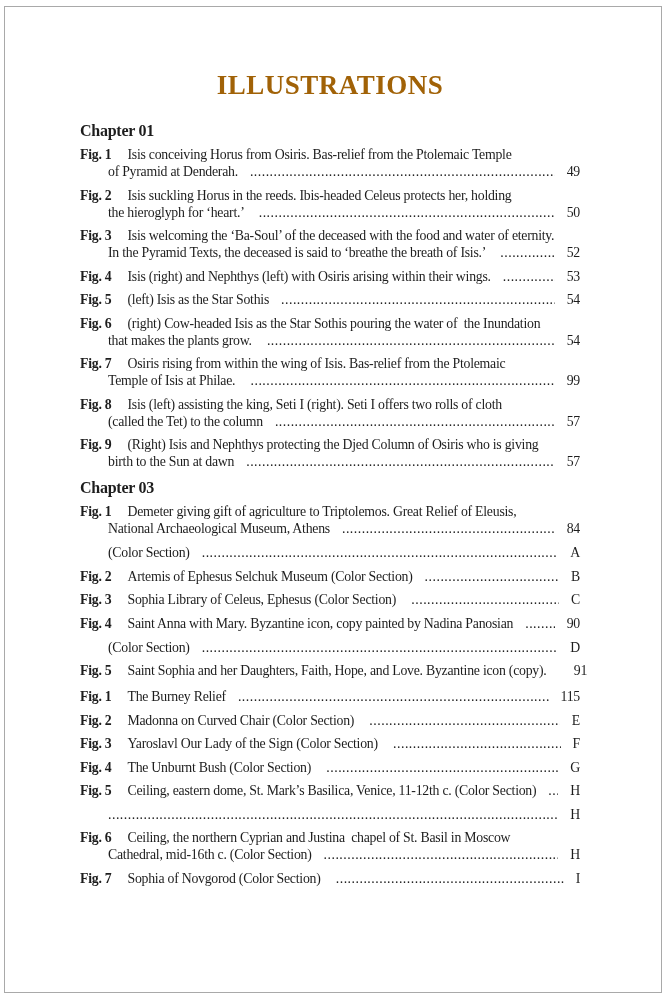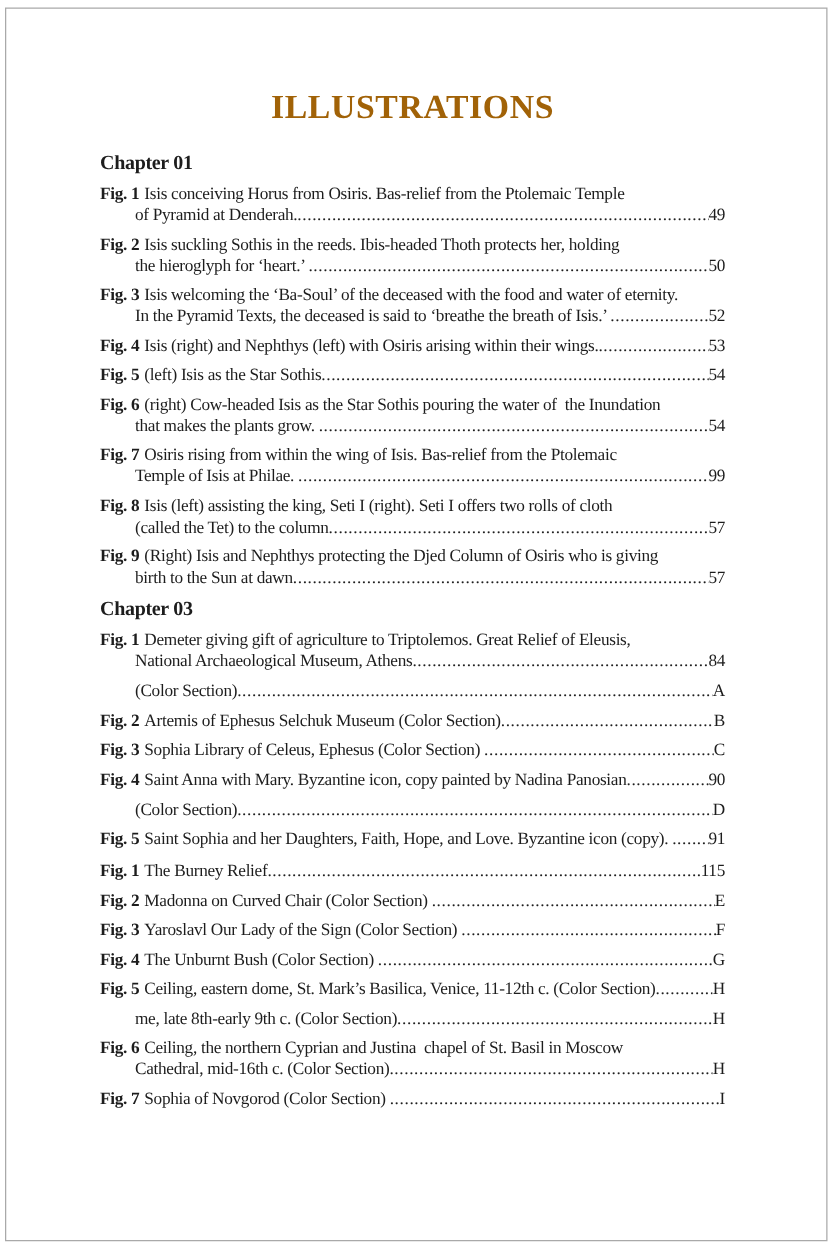--- a/index.html
+++ b/index.html
@@ -38,20 +38,21 @@
   .chapter-title {
     font-size: 16px;
     font-weight: bold;
     margin: 0 0 6px;
     line-height: 18px;
   }
   .entry { margin-bottom: 6.5px; }
   .row {
     display: flex;
     align-items: flex-end;
+    gap: 12px;
   }
   .row.indent { padding-left: 28px; }
   .row.gap { margin-top: 7px; }
   .fig { font-weight: bold; margin-right: 4px; white-space: pre; flex: 0 0 auto; }
   .row-text { white-space: pre; flex: 0 1 auto; }
   .dots {
     flex: 1 1 auto;
     min-width: 0;
     overflow: hidden;
     white-space: nowrap;
@@ -76,21 +77,21 @@
           </div>
           <div class="row indent">
             <span class="row-text">of Pyramid at Denderah.</span>
             <span class="dots">....................................................................................................................................................................................</span>
             <span class="pagenum">49</span>
           </div>
         </div>
         <div class="entry">
           <div class="row">
             <span class="fig">Fig. 2</span>
-            <span class="row-text">Isis suckling Sothis in the reeds. Ibis-headed Thoth protects her, holding</span>
+            <span class="row-text">Isis suckling Horus in the reeds. Ibis-headed Celeus protects her, holding</span>
           </div>
           <div class="row indent">
             <span class="row-text">the hieroglyph for ‘heart.’ </span>
             <span class="dots">....................................................................................................................................................................................</span>
             <span class="pagenum">50</span>
           </div>
         </div>
         <div class="entry">
           <div class="row">
             <span class="fig">Fig. 3</span>
@@ -255,21 +256,20 @@
         <div class="entry">
           <div class="row">
             <span class="fig">Fig. 5</span>
             <span class="row-text">Ceiling, eastern dome, St. Mark’s Basilica, Venice, 11-12th c. (Color Section)</span>
             <span class="dots">....................................................................................................................................................................................</span>
             <span class="pagenum">H</span>
           </div>
         </div>
         <div class="entry">
           <div class="row indent">
-            <span class="row-text">me, late 8th-early 9th c. (Color Section)</span>
             <span class="dots">....................................................................................................................................................................................</span>
             <span class="pagenum">H</span>
           </div>
         </div>
         <div class="entry">
           <div class="row">
             <span class="fig">Fig. 6</span>
             <span class="row-text">Ceiling, the northern Cyprian and Justina  chapel of St. Basil in Moscow</span>
           </div>
           <div class="row indent">

